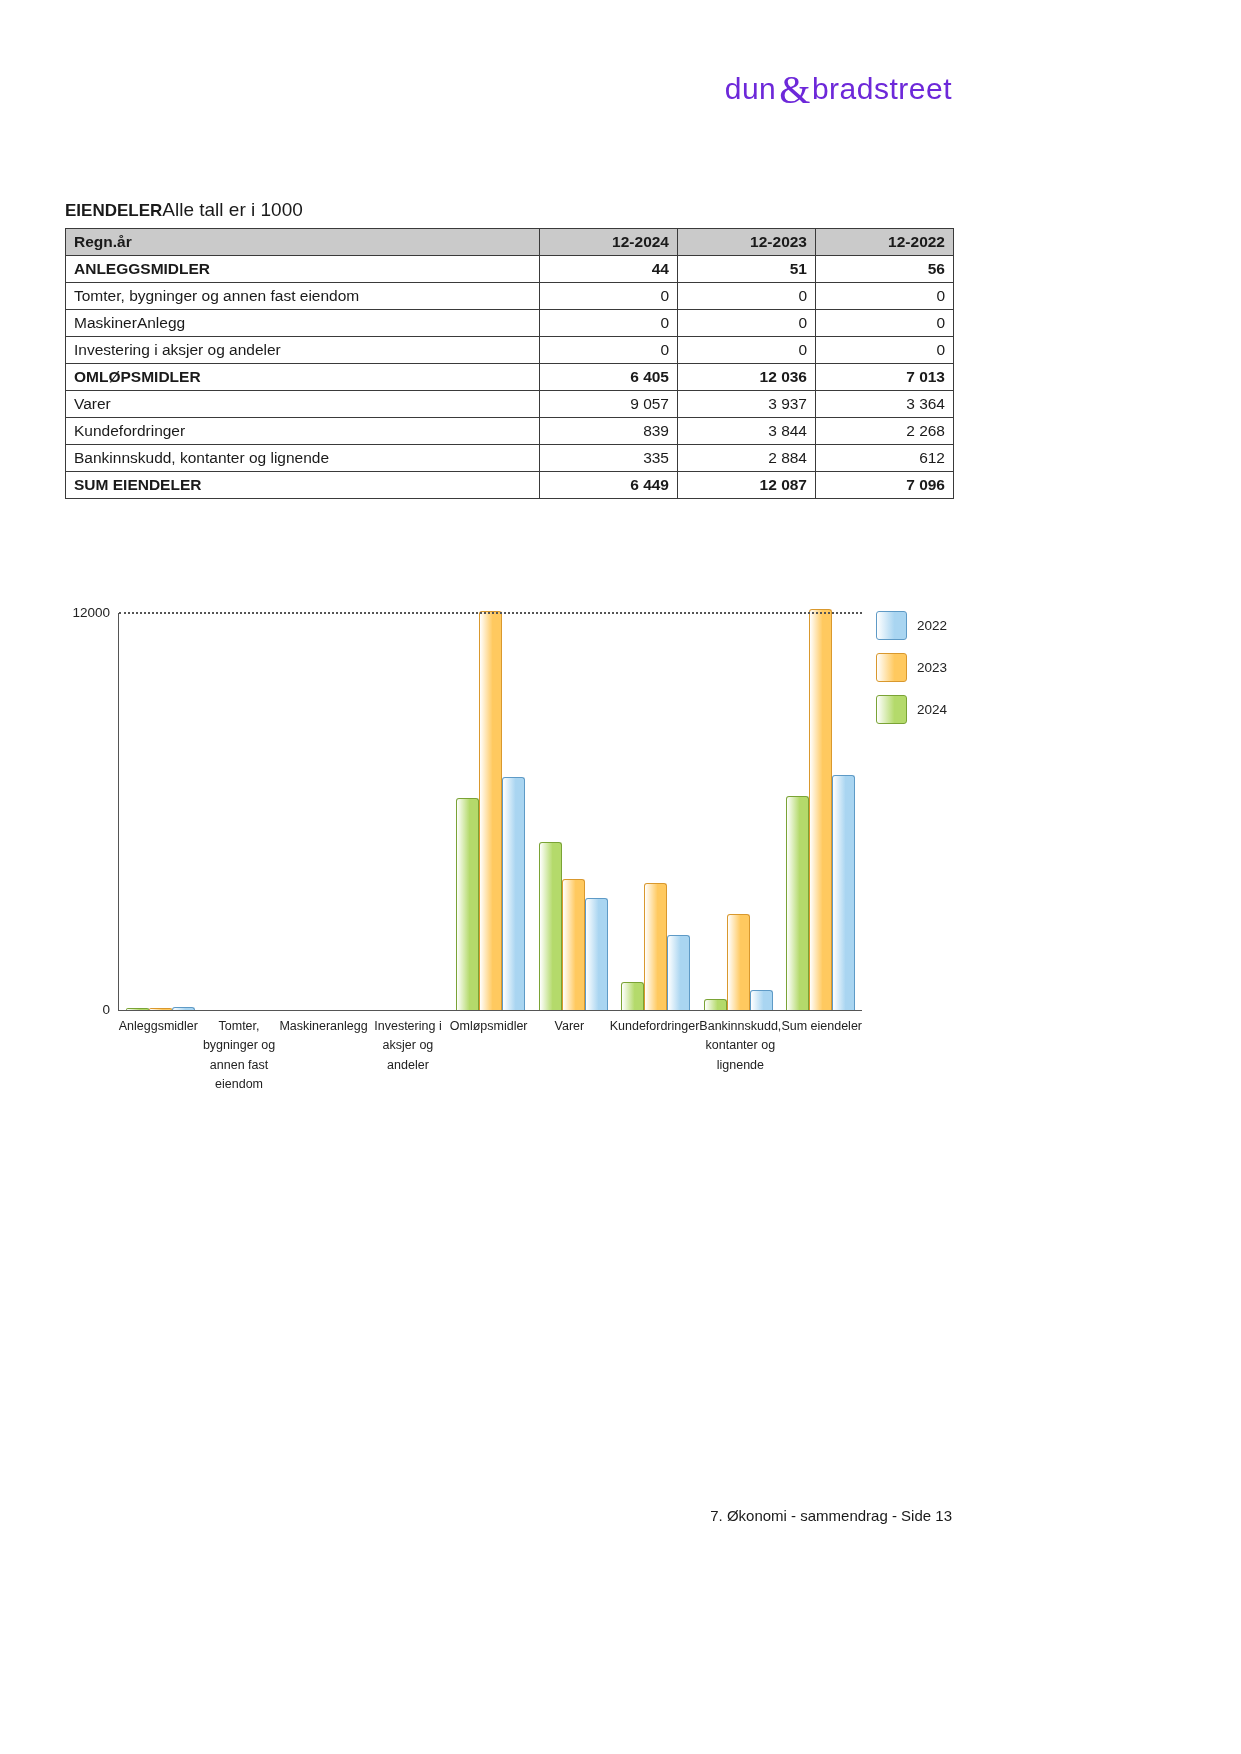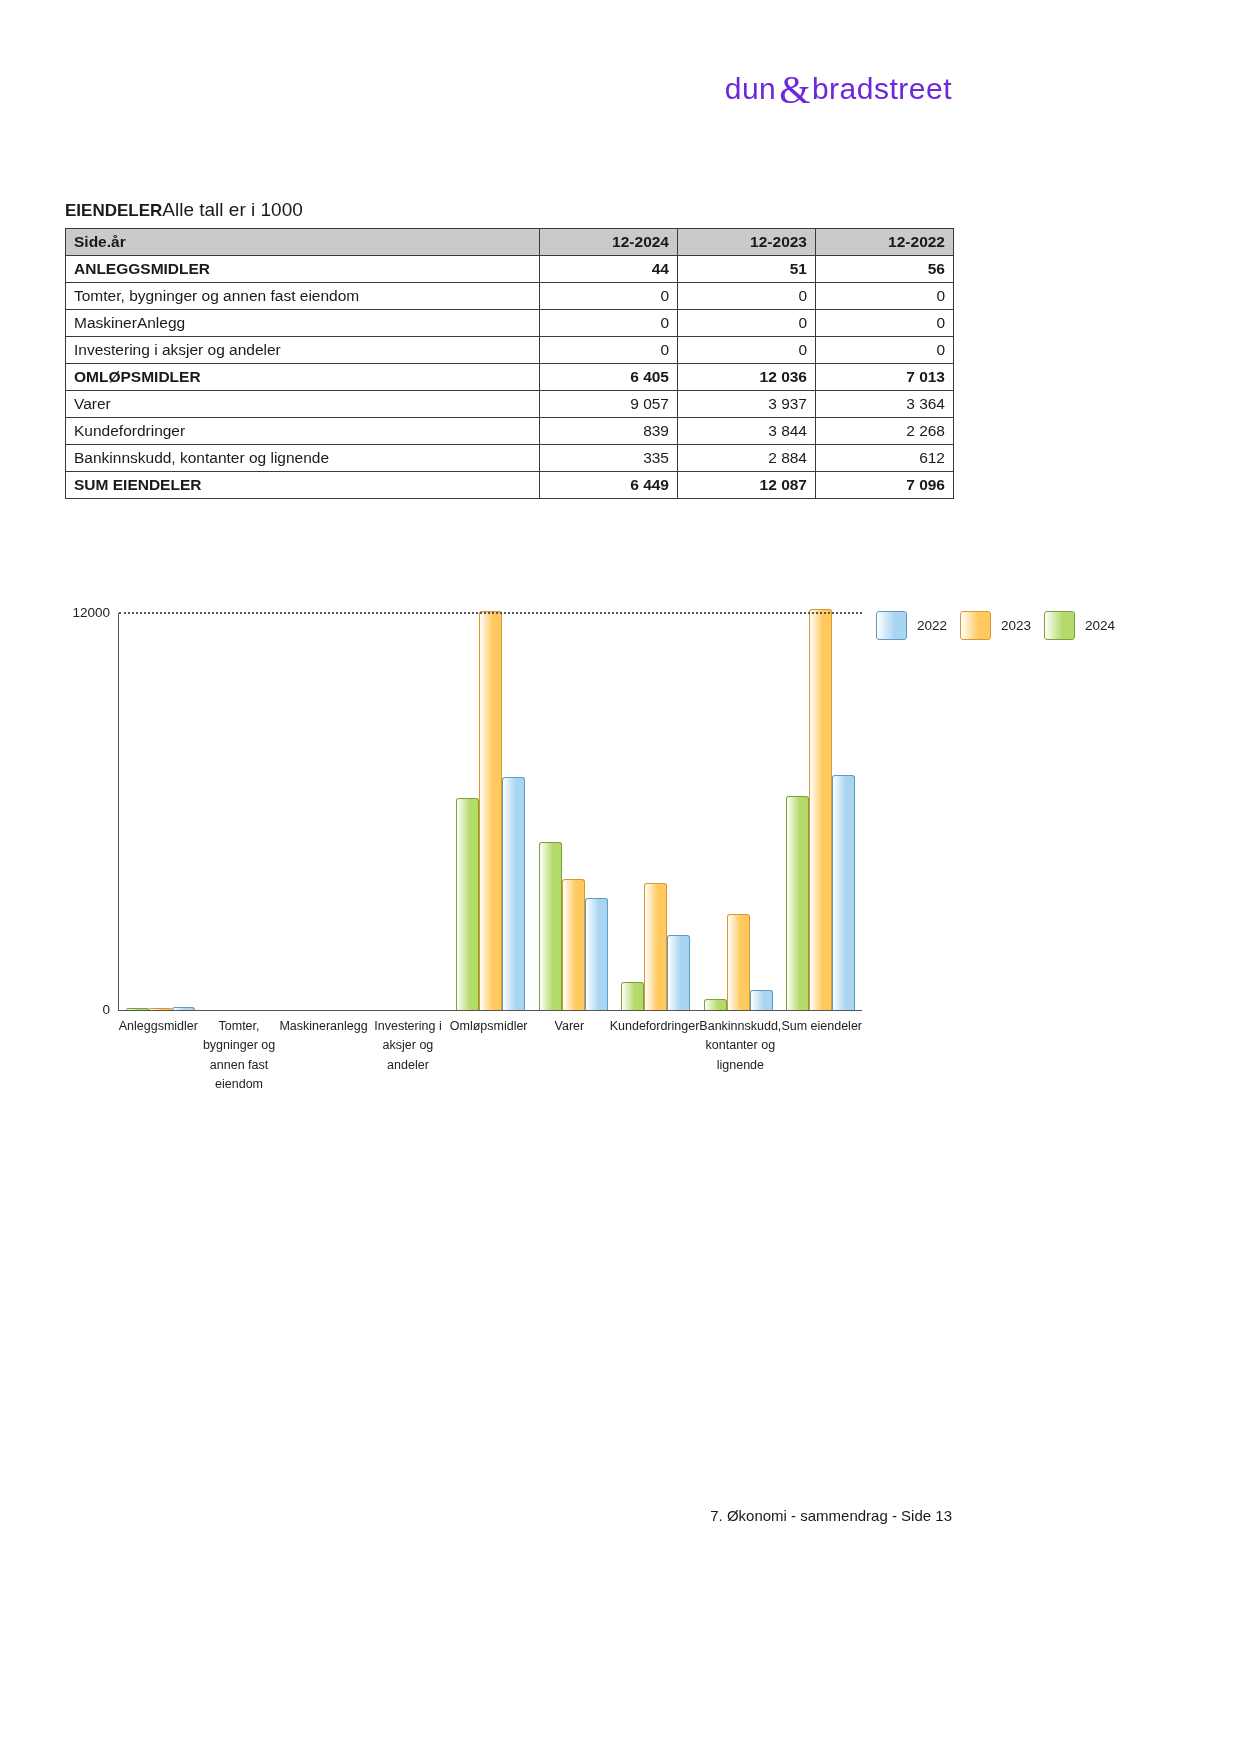--- a/index.html
+++ b/index.html
@@ -135,21 +135,21 @@
     font-size: 12.5px;
     line-height: 1.55;
     color: #222;
   }
 
   .legend {
     position: absolute;
     top: 611px;
     left: 876px;
     display: flex;
-    flex-direction: row;
+    flex-direction: column;
     gap: 13px;
   }
   .legend-item { display: flex; align-items: center; gap: 10px; }
   .swatch {
     display: inline-block;
     width: 31px;
     height: 29px;
     border: 1px solid #888;
     border-radius: 3px;
   }
@@ -180,21 +180,21 @@
 
   <table class="fin-table">
     <colgroup>
       <col class="c-label">
         <col class="c-num">
         <col class="c-num">
         <col class="c-num">
     </colgroup>
     <thead>
       <tr>
-        <th class="lbl">Side.år</th>
+        <th class="lbl">Regn.år</th>
         <th class="num">12-2024</th>
         <th class="num">12-2023</th>
         <th class="num">12-2022</th>
       </tr>
     </thead>
     <tbody>
         <tr class="bold">
           <td class="lbl">ANLEGGSMIDLER</td>
           <td class="num">44</td>
           <td class="num">51</td>

